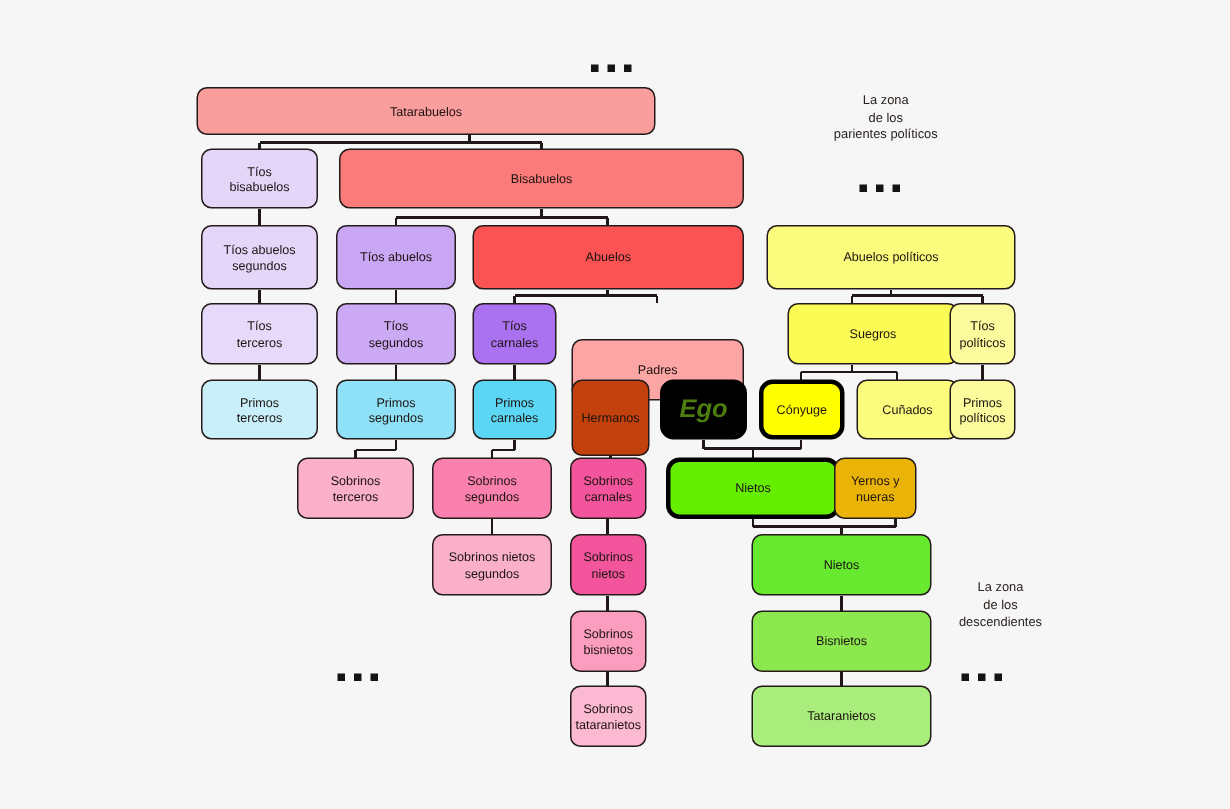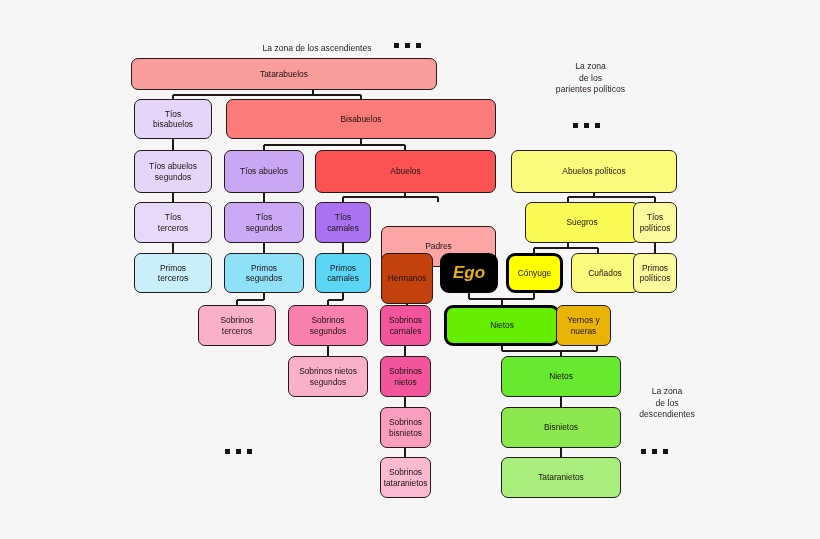--- a/index.html
+++ b/index.html
@@ -26,21 +26,21 @@
     text-align:center;
     font-size:8.4px;
     line-height:1.25;
     color:#1d1411;
     padding:2px 3px;
     z-index:5;
     white-space:pre-line;
   }
   .node.thick{border-width:3.6px;border-color:#000;border-radius:9px;}
   .node.ego{
-    background:#000;color:#eab308;
+    background:#000;color:#4d7c0f;
     font-style:italic;font-weight:bold;font-size:17px;
     border:2px solid #000;border-radius:9px;
   }
 
   
   .caption{
     position:absolute;
     font-size:8.6px;
     color:#2a2320;
     text-align:center;
@@ -129,21 +129,20 @@
       <path d="M405,346 L405,356"></path>
 
       <path d="M405,397 L405,407"></path>
       <path d="M405,448 L405,457"></path>
 
       <path d="M561,397 L561,407"></path>
       <path d="M561,448 L561,457"></path>
     </g>
   </svg>
 
-  <div class="caption" style="left:197px;top:43px;width:240px;">La zona de los ascendientes</div>
 
   <div class="caption" style="left:528px;top:61px;width:125px;">La zona
 de los
 parientes políticos</div>
 
 
   <div class="caption" style="left:622px;top:386px;width:90px;">La zona
 de los
 descendientes</div>
 

